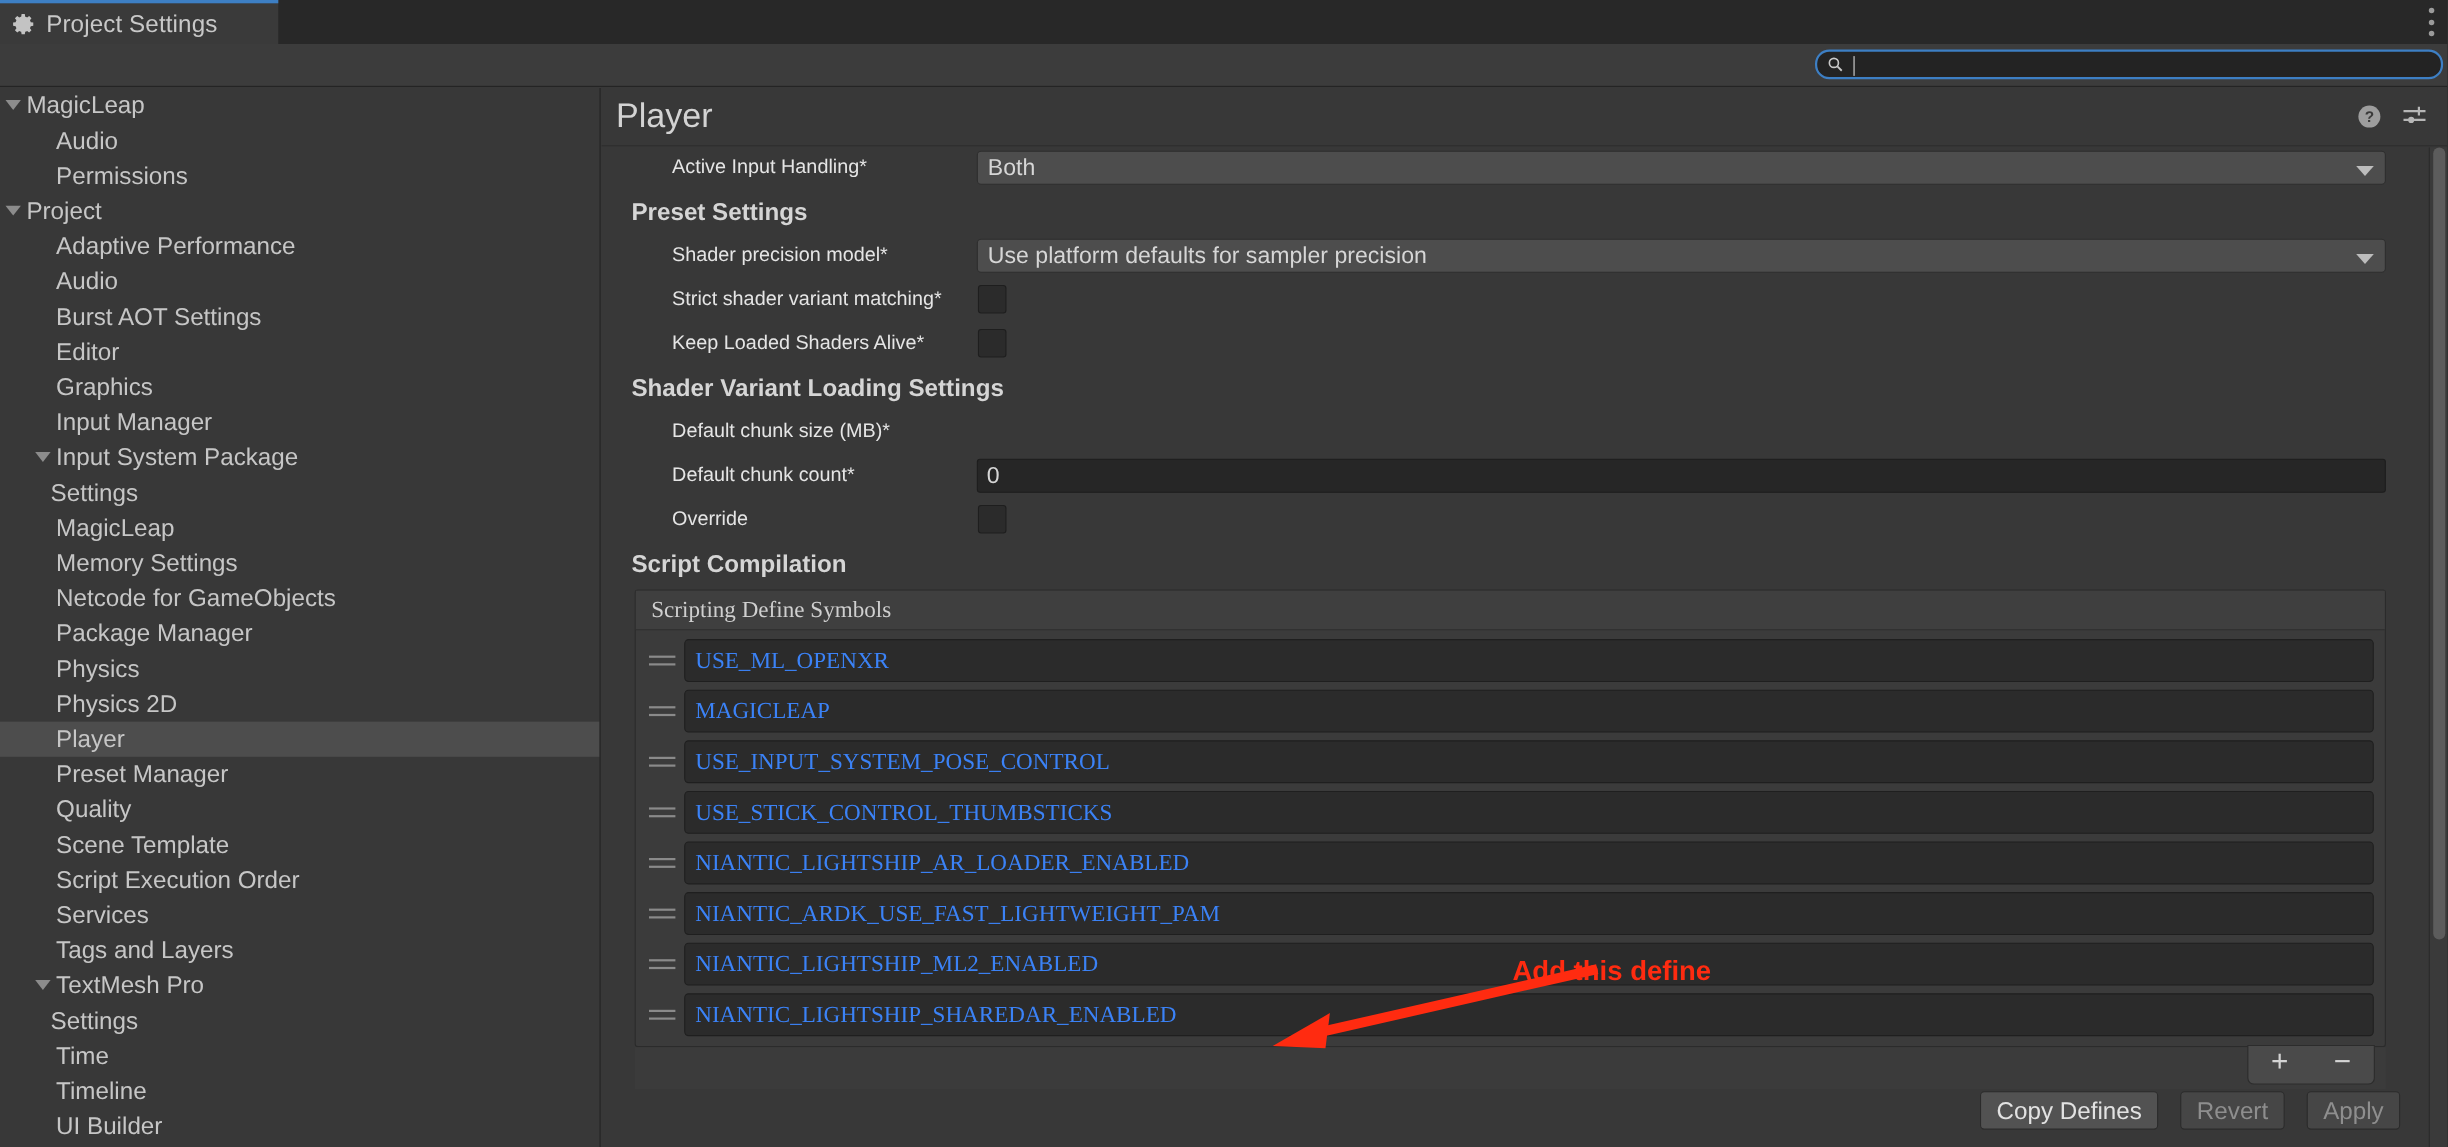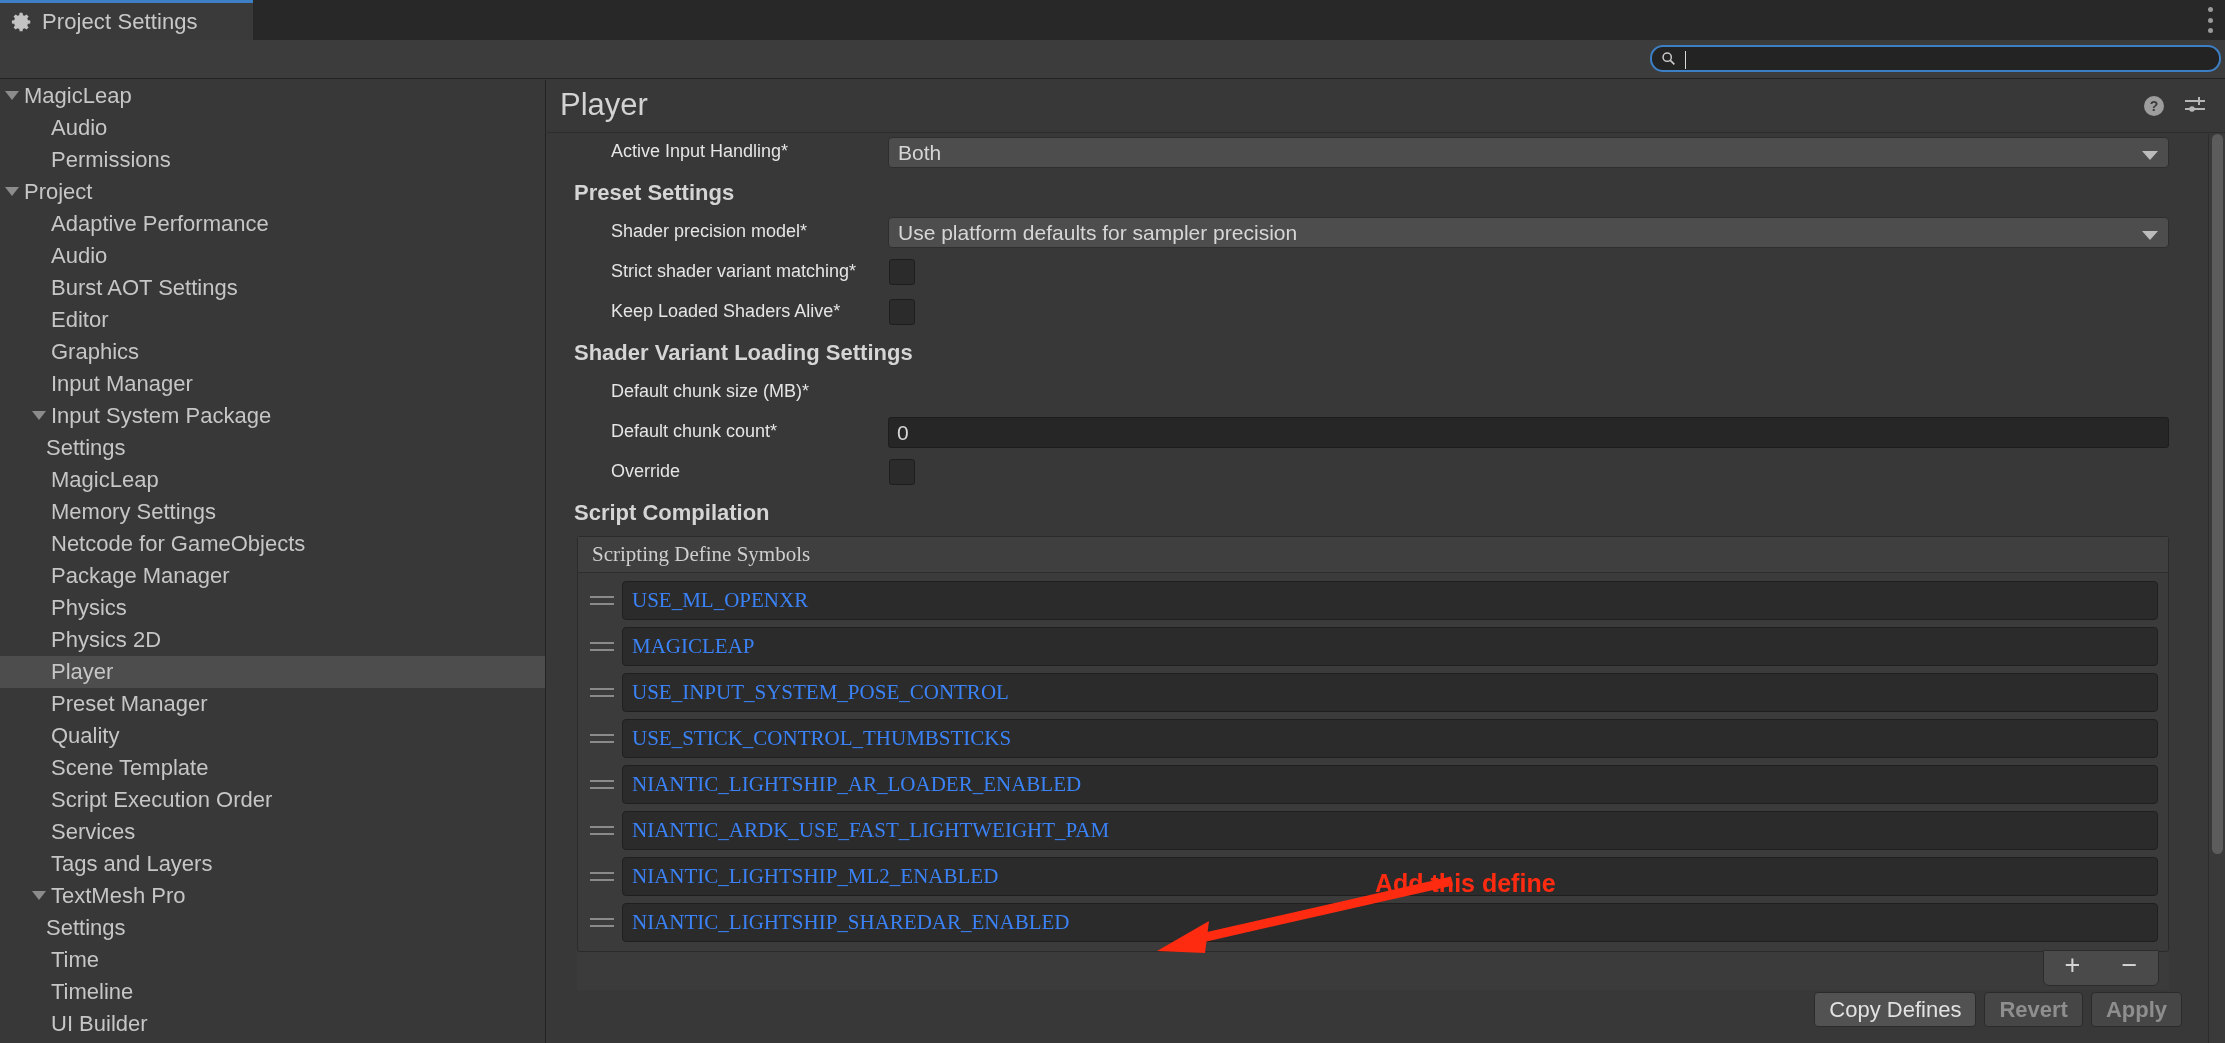--- a/index.html
+++ b/index.html
@@ -160,28 +160,28 @@
   .plusminus {
     position: absolute; right: 10px; top: -2px; width: 116px; height: 36px;
     background: #4a4a4a; border: 1px solid #2c2c2c;
     border-radius: 0 0 6px 6px;
     display: flex; align-items: center; justify-content: space-around;
     color: #d4d4d4; font-size: 27px;
   }
   .pm-btn { width: 46px; text-align: center; line-height: 1; padding-bottom: 5px; }
 
   .bottom-buttons {
-    position: absolute; right: 16px; top: 0; display: flex; gap: 8px;
+    position: absolute; right: 16px; top: 0; display: flex; gap: 20px;
   }
   .btn {
     height: 35px; padding: 0 14px; border-radius: 4px;
     border: 1px solid #2b2b2b; background: #525252;
     color: #e2e2e2; font-size: 22px; display: flex; align-items: center;
   }
-  .btn.disabled { background: #464646; color: #8e8e8e; font-weight: bold; }
+  .btn.disabled { background: #464646; color: #8e8e8e; }
 
   
   .annot-text {
     position: absolute; color: #ff2b10; font-weight: bold; font-size: 25px;
     white-space: nowrap;
   }
   .annot-arrow { position: absolute; pointer-events: none; }
 
   
   .vscroll-track {

